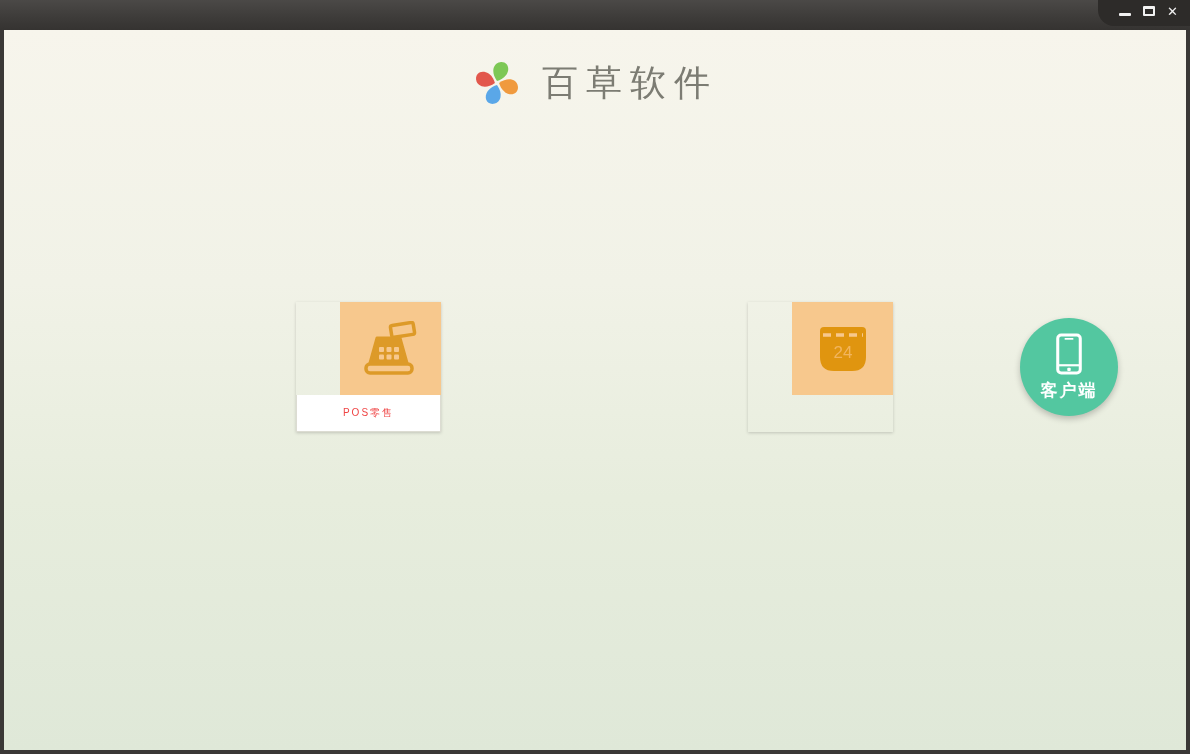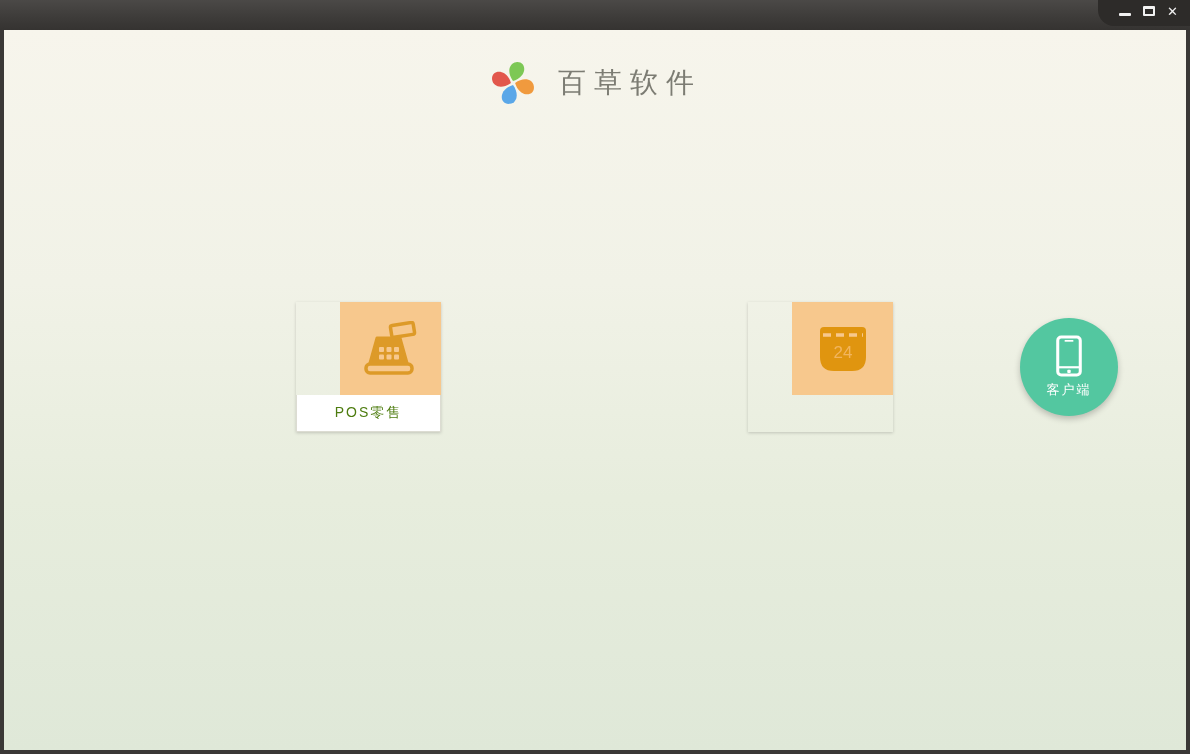--- a/index.html
+++ b/index.html
@@ -40,54 +40,54 @@
   }
 
   
   .header {
     position:absolute; top:18px; left:0; right:0; height:70px;
     display:flex; align-items:center; justify-content:center; gap:20px;
   }
   .logo { width:50px; height:48px; }
   .app-title {
     font-family:"DejaVu Serif", serif;
-    font-size:28px; color:#7c7c73; letter-spacing:8px; font-weight:normal;
+    font-size:36px; color:#7c7c73; letter-spacing:8px; font-weight:normal;
   }
 
   
   .card {
     position:absolute; top:272px; width:145px; height:130px;
     cursor:pointer;
     box-shadow:0 1px 3px rgba(0,0,0,0.18);
   }
   .card-top {
     height:93px; display:flex; align-items:center; justify-content:center;
   }
   .card-top.orange { background:#f7c88d;margin-left:44px; }
   .card-top.green  { background:#b2e388; }
   .card-label {
     height:37px; background:#ffffff;
     border:1px solid #dcdcd2; border-top:none;
     display:flex; align-items:center; justify-content:center;
-    font-size:14px; color:#4d7c0f; letter-spacing:2px;
+    font-size:10px; color:#ef4444; letter-spacing:2px;
   }
   .card-pos  { left:292px; }
   .card-trade{ left:518px; }
   .card-lean { left:744px; }
 
   
   .client-circle {
     position:absolute; left:1016px; top:288px; width:98px; height:98px;
     background:#53c7a0; border-radius:50%;
     box-shadow:0 3px 6px rgba(0,0,0,0.22);
     display:flex; flex-direction:column; align-items:center; justify-content:center;
     gap:4px; cursor:pointer;
   }
   .client-label {
-    color:#ffffff; font-size:13px; font-weight:normal; letter-spacing:2px;
+    color:#ffffff; font-size:17px; font-weight:bold; letter-spacing:2px;
   }
 </style>
 </head>
 <body>
 
 <div class="window">
 
   <div class="titlebar">
     <div class="win-tab">
       <div class="winbtn">

